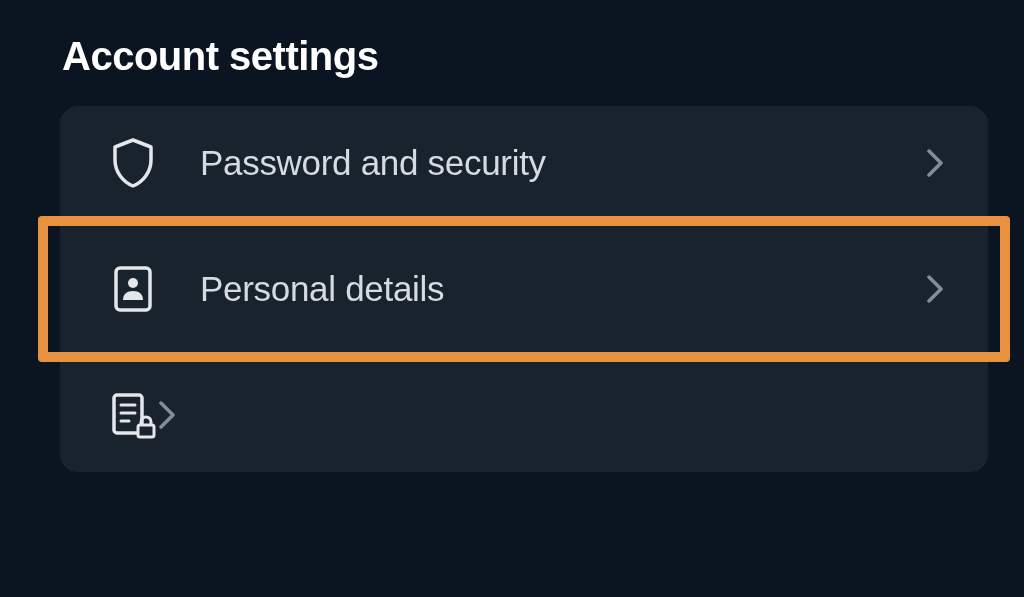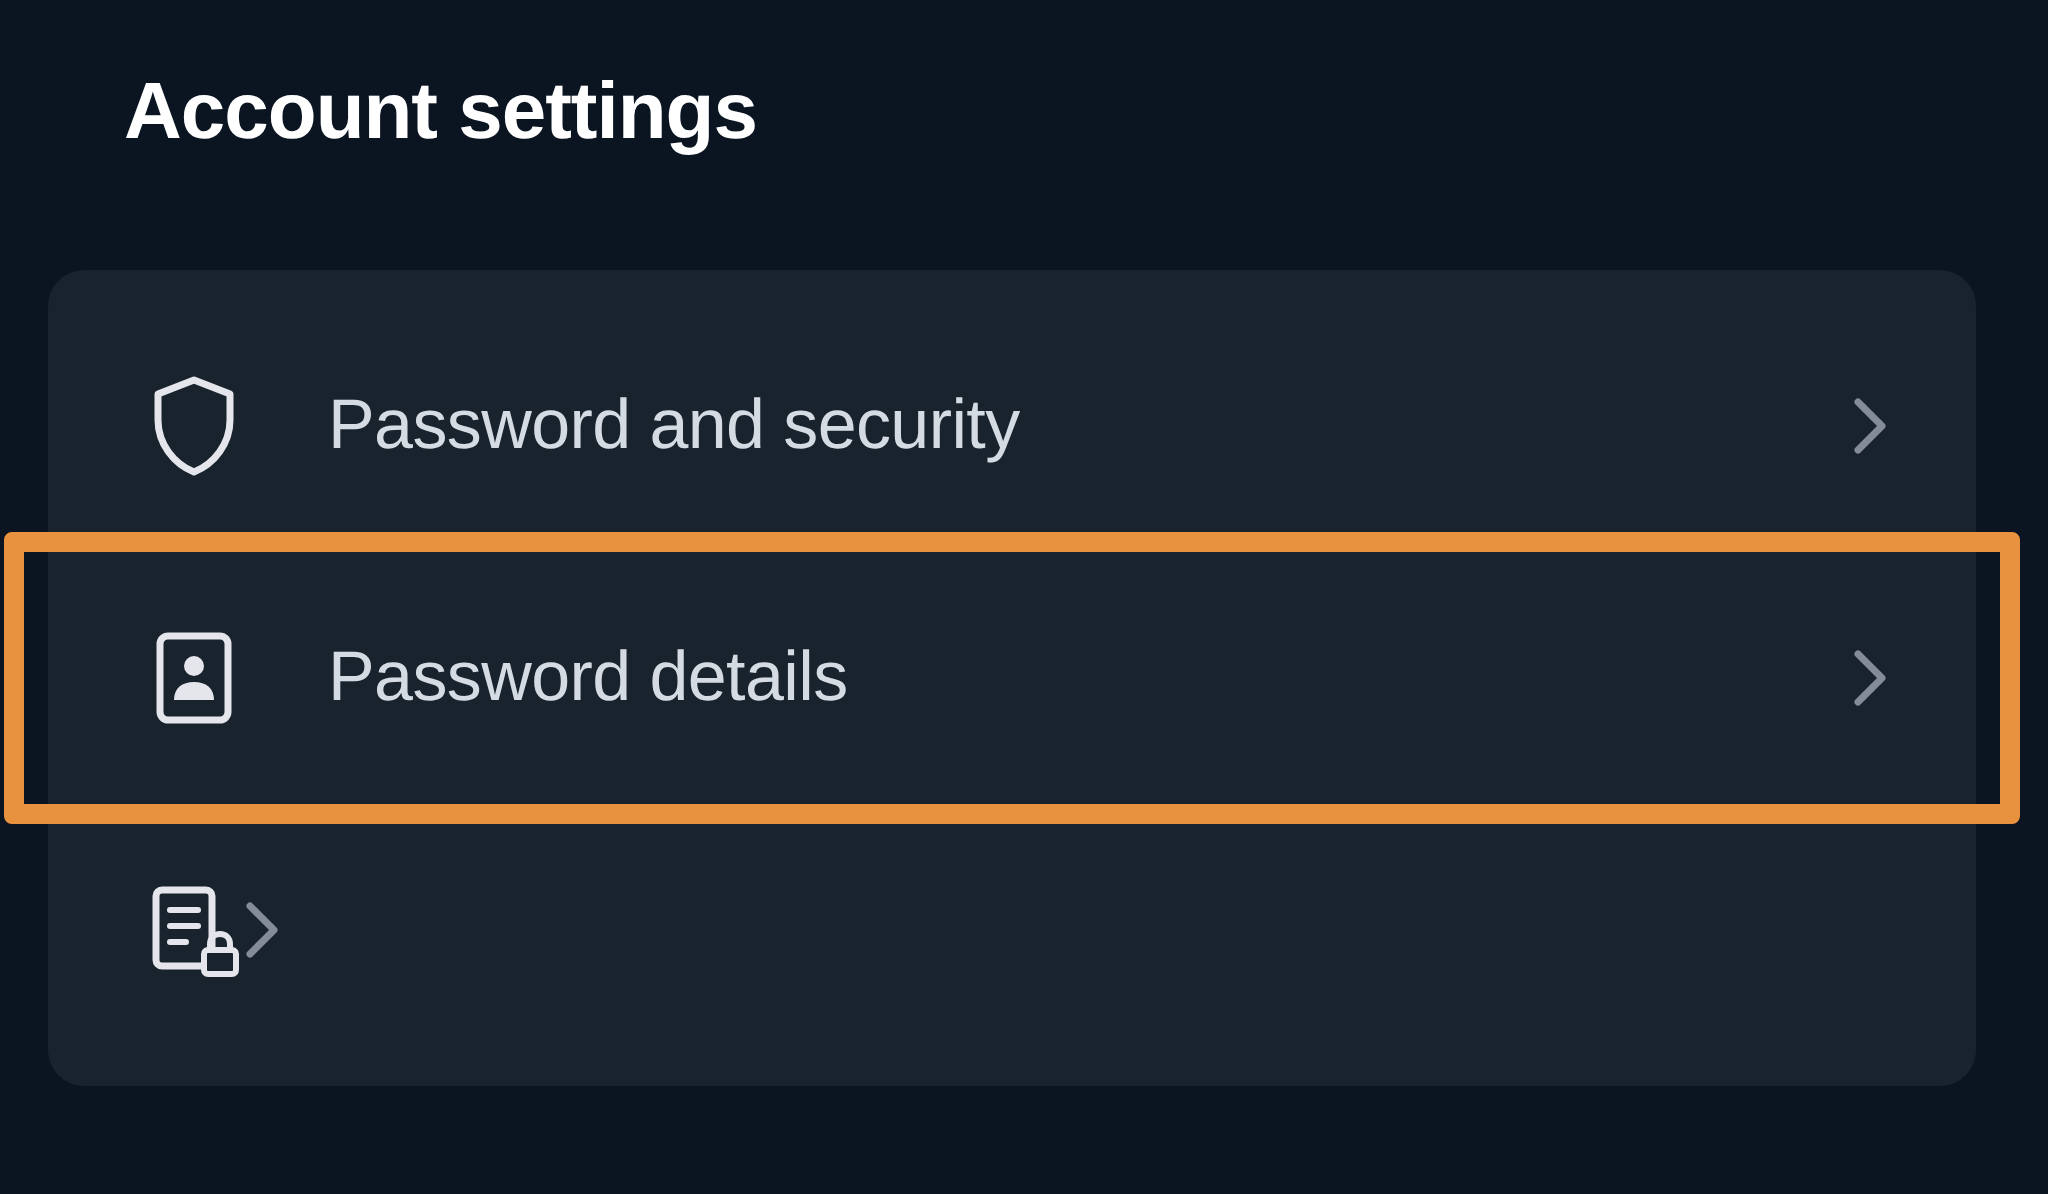--- a/index.html
+++ b/index.html
@@ -15,28 +15,28 @@
       color: #e4e6eb;
       overflow: hidden;
     }
     .page {
       padding: 34px 0 0 0;
     }
     .page-title {
       font-size: 40px;
       font-weight: 700;
       color: #ffffff;
-      padding: 0 0 56px 62px;
+      padding: 0 0 27px 62px;
       letter-spacing: -0.5px;
     }
     .settings-card {
       background: #19232d;
-      margin: 0 36px 0 24px;
+      margin: 0 36px 0 60px;
       border-radius: 18px;
-      padding: 25px 0;
+      padding: 4px 0;
     }
     .menu-item {
       display: flex;
       align-items: center;
       padding: 28px 44px 28px 48px;
       cursor: pointer;
       position: relative;
     }
     .menu-item.highlighted {
       border: 10px solid #e8913e;
@@ -92,21 +92,21 @@
     </div>
 
     <div class="menu-item highlighted">
       <span class="icon-wrap">
         <svg width="42" height="50" viewBox="0 0 42 50" fill="none">
           <rect x="4" y="4" width="34" height="42" rx="4" stroke="#e4e6eb" stroke-width="3.5" fill="none"></rect>
           <circle cx="21" cy="19" r="5" fill="#e4e6eb"></circle>
           <path d="M11 36 C11 30 15 27 21 27 C27 27 31 30 31 36 Z" fill="#e4e6eb"></path>
         </svg>
       </span>
-      <span class="label">Password details</span>
+      <span class="label">Personal details</span>
       <span class="chevron">
         <svg width="18" height="30" viewBox="0 0 18 30" fill="none">
           <path d="M3 3 L15 15 L3 27" stroke="#a8b0bd" stroke-width="3.5" stroke-linecap="round" stroke-linejoin="round" fill="none"></path>
         </svg>
       </span>
     </div>
 
     <div class="menu-item">
       <span class="icon-wrap">
         <svg width="46" height="48" viewBox="0 0 46 48" fill="none">

